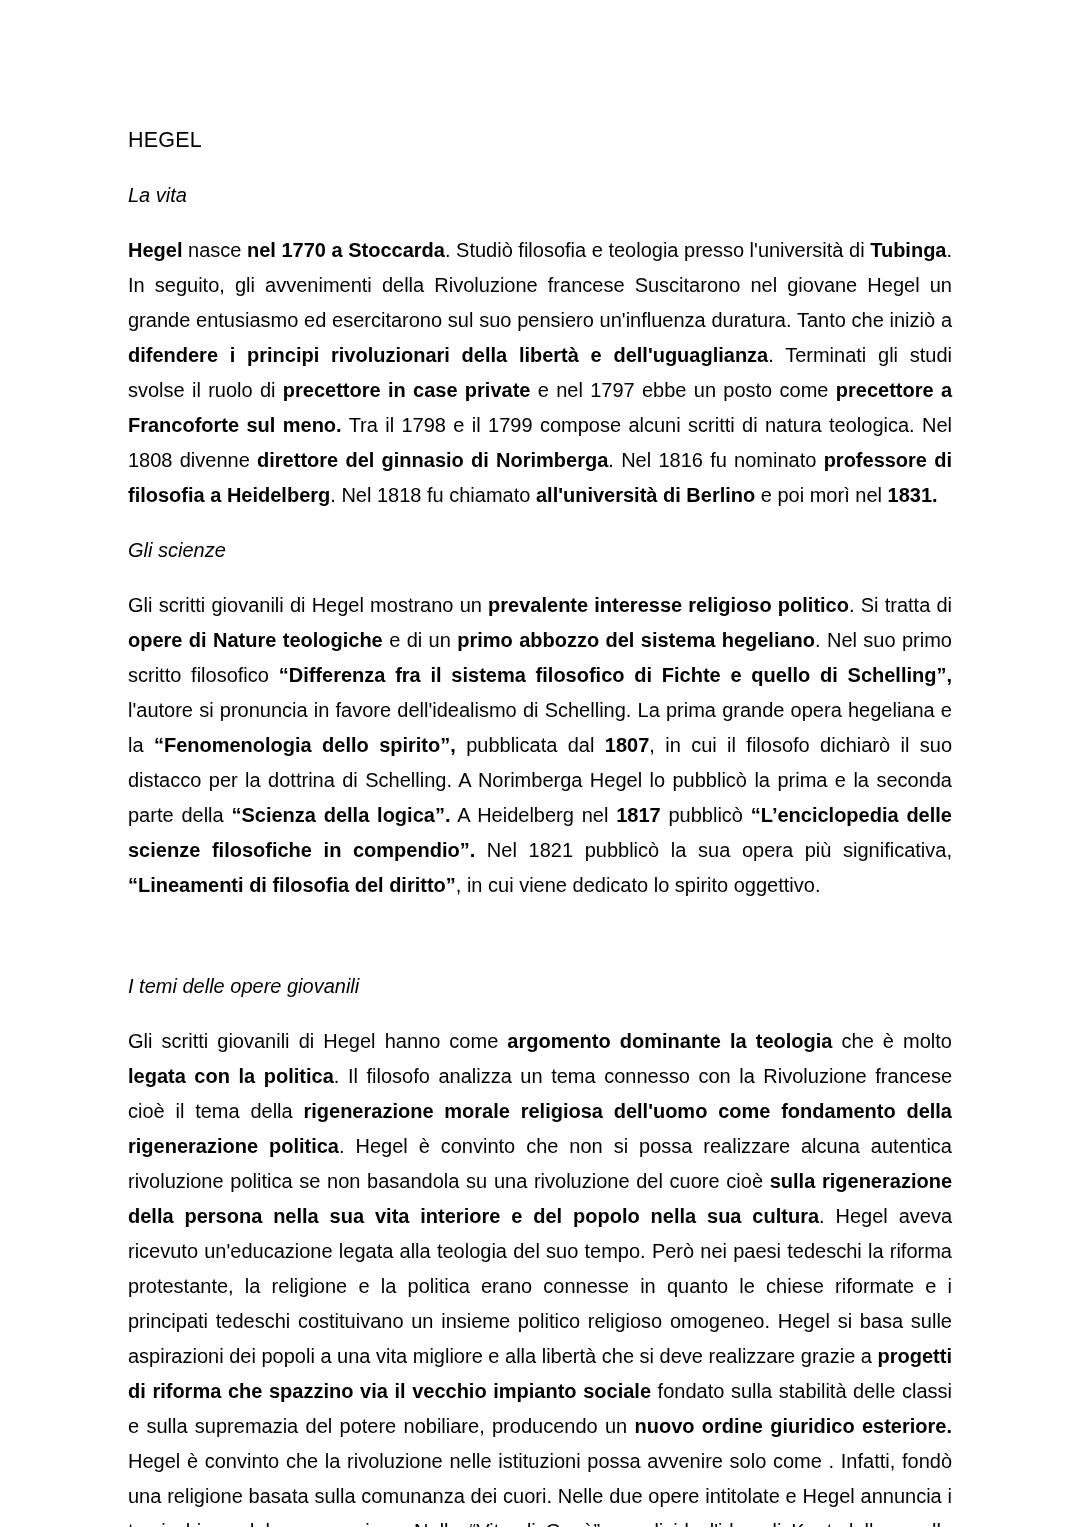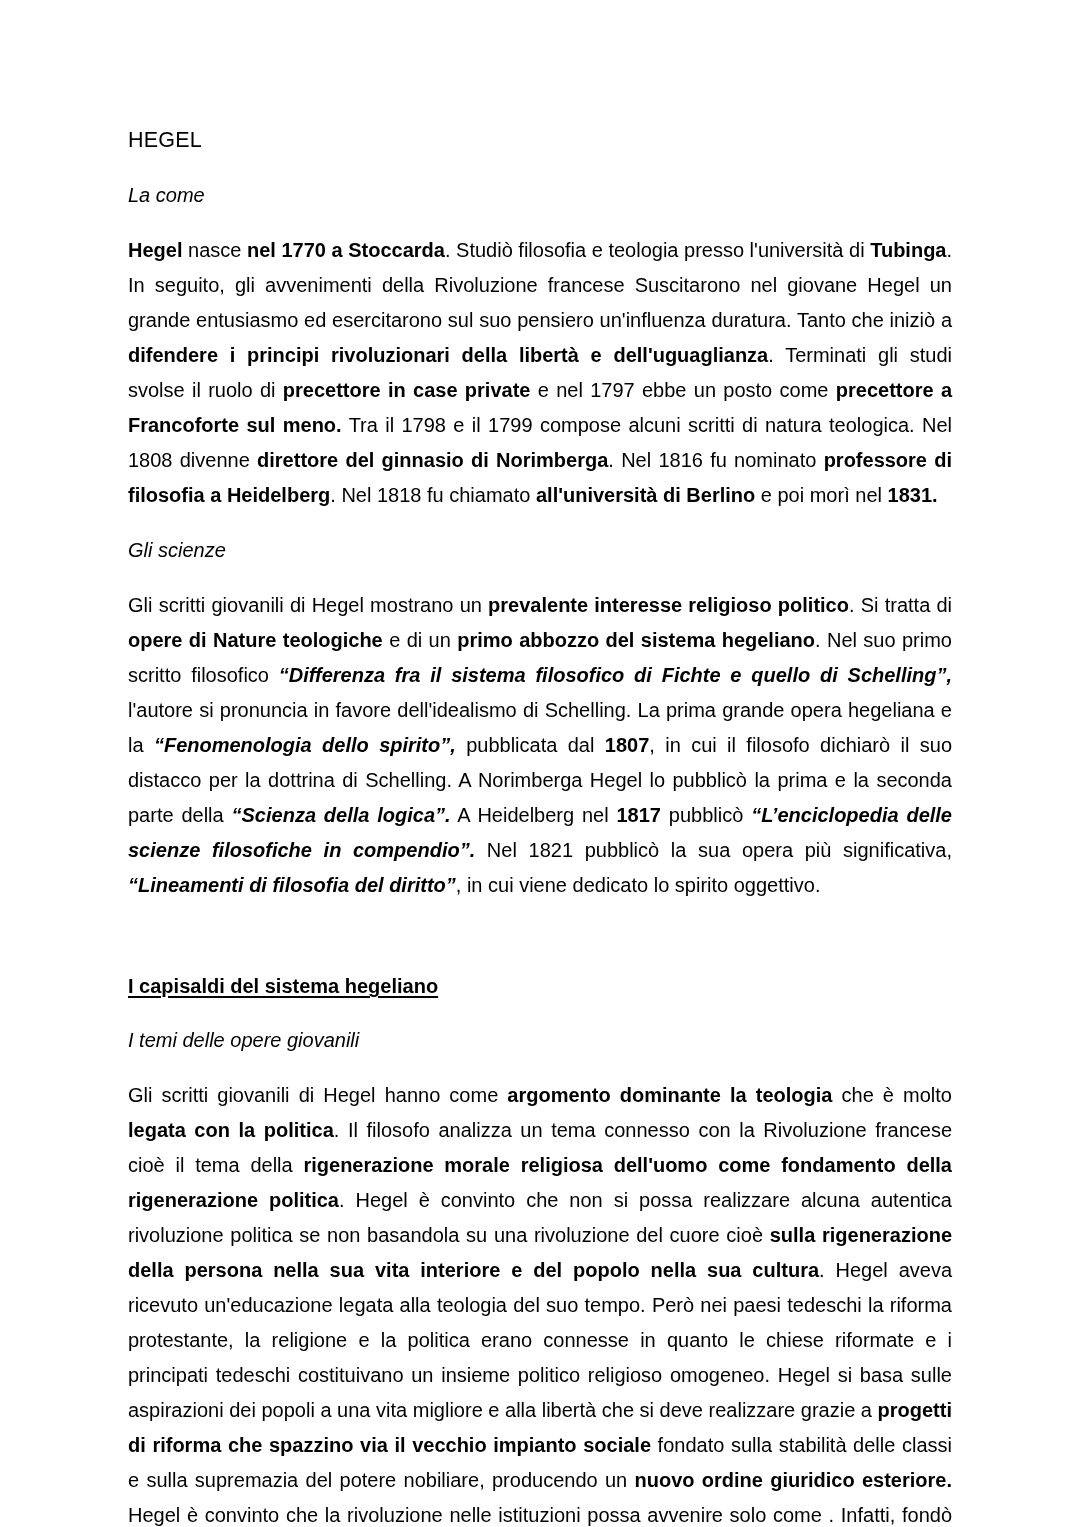--- a/index.html
+++ b/index.html
@@ -52,36 +52,35 @@
   p.para {
     font-size: 20px;
     line-height: 35px;
     text-align: justify;
     text-justify: inter-word;
     margin: 0 0 25px 0;
     hyphens: none;
   }
   p.para:last-child { margin-bottom: 0; }
   b { font-weight: 700; }
-  .bi { font-weight: 700; font-style: italic; }
+  .bi { font-weight: 700; }
   .gap-lg { height: 46px; }
 </style>
 </head>
 <body>
 
 <div class="page">
   <div class="doc-body">
 
     <h1 class="title">HEGEL</h1>
 
     <div id="content-root">
-        <div class="subhead">La come</div>
+        <div class="subhead">La vita</div>
         <p class="para"><b>Hegel</b> nasce <b>nel 1770 a Stoccarda</b>. Studiò filosofia e teologia presso l'università di <b>Tubinga</b>. In seguito, gli avvenimenti della Rivoluzione francese Suscitarono nel giovane Hegel un grande entusiasmo ed esercitarono sul suo pensiero un'influenza duratura. Tanto che iniziò a <b>difendere i principi rivoluzionari della libertà e dell'uguaglianza</b>. Terminati gli studi svolse il ruolo di <b>precettore in case private</b> e nel 1797 ebbe un posto come <b>precettore a Francoforte sul meno.</b> Tra il 1798 e il 1799 compose alcuni scritti di natura teologica. Nel 1808 divenne <b>direttore del ginnasio di Norimberga</b>. Nel 1816 fu nominato <b>professore di filosofia a Heidelberg</b>. Nel 1818 fu chiamato <b>all'università di Berlino</b> e poi morì nel <b>1831.</b></p>
         <div class="subhead">Gli scienze</div>
         <p class="para">Gli scritti giovanili di Hegel mostrano un <b>prevalente interesse religioso politico</b>. Si tratta di <b>opere di Nature teologiche</b> e di un <b>primo abbozzo del sistema hegeliano</b>. Nel suo primo scritto filosofico <span class="bi">“Differenza fra il sistema filosofico di Fichte e quello di Schelling”,</span> l'autore si pronuncia in favore dell'idealismo di Schelling. La prima grande opera hegeliana e la <span class="bi">“Fenomenologia dello spirito”,</span> pubblicata dal <b>1807</b>, in cui il filosofo dichiarò il suo distacco per la dottrina di Schelling. A Norimberga Hegel lo pubblicò la prima e la seconda parte della <span class="bi">“Scienza della logica”.</span> A Heidelberg nel <b>1817</b> pubblicò <span class="bi">“L’enciclopedia delle scienze filosofiche in compendio”.</span> Nel 1821 pubblicò la sua opera più significativa, <span class="bi">“Lineamenti di filosofia del diritto”</span>, in cui viene dedicato lo spirito oggettivo.</p>
         <div class="gap-lg"></div>
-        <div class="section-head">I capisaldi del sistema hegeliano</div>
         <div class="subhead">I temi delle opere giovanili</div>
         <p class="para">Gli scritti giovanili di Hegel hanno come <b>argomento dominante la teologia</b> che è molto <b>legata con la politica</b>. Il filosofo analizza un tema connesso con la Rivoluzione francese cioè il tema della <b>rigenerazione morale religiosa dell'uomo come fondamento della rigenerazione politica</b>. Hegel è convinto che non si possa realizzare alcuna autentica rivoluzione politica se non basandola su una rivoluzione del cuore cioè <b>sulla rigenerazione della persona nella sua vita interiore e del popolo nella sua cultura</b>. Hegel aveva ricevuto un'educazione legata alla teologia del suo tempo. Però nei paesi tedeschi la riforma protestante, la religione e la politica erano connesse in quanto le chiese riformate e i principati tedeschi costituivano un insieme politico religioso omogeneo. Hegel si basa sulle aspirazioni dei popoli a una vita migliore e alla libertà che si deve realizzare grazie a <b>progetti di riforma che spazzino via il vecchio impianto sociale</b> fondato sulla stabilità delle classi e sulla supremazia del potere nobiliare, producendo un <b>nuovo ordine giuridico esteriore.</b> Hegel è convinto che la rivoluzione nelle istituzioni possa avvenire solo come . Infatti, fondò una religione basata sulla comunanza dei cuori. Nelle due opere intitolate  e  Hegel annuncia i temi chiave del suo pensiero. Nella “Vita di Gesù”, condivide l'idea di Kant della , nella “Positività della religione</p>
       </div>
 
   </div>
 </div>
 
 </body></html>

